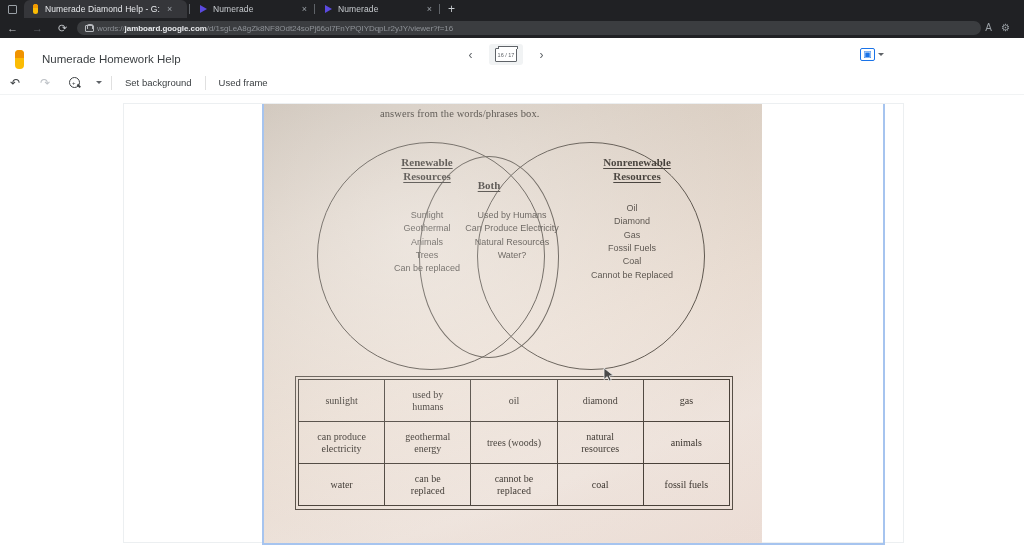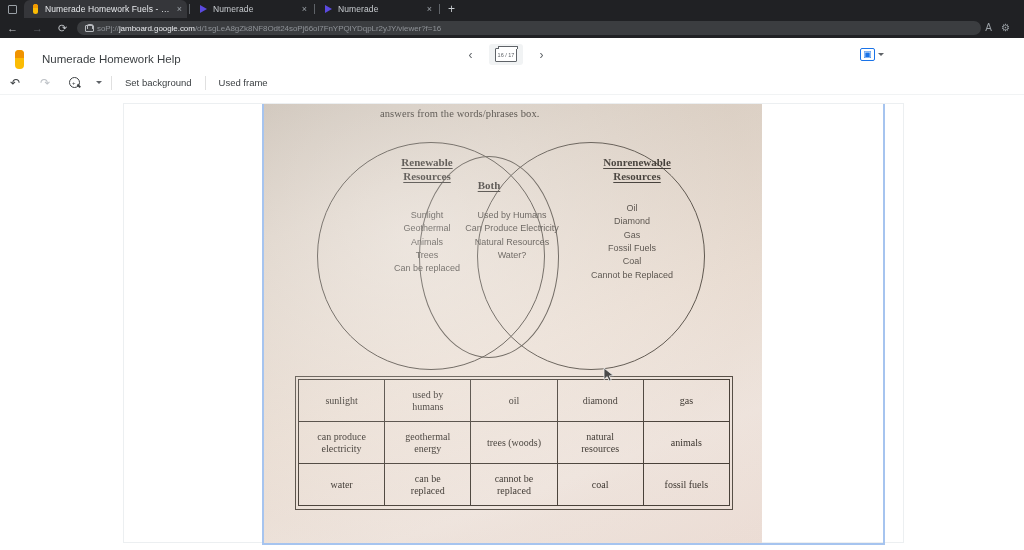--- a/index.html
+++ b/index.html
@@ -86,21 +86,21 @@
     border: 1px solid #b6b9bd; border-radius: 1px;
   }
   .lock-icon::after {
     content: ""; position: absolute; left: 1.5px; top: 0; width: 4px; height: 4px;
     border: 1px solid #b6b9bd; border-bottom: none; border-radius: 2px 2px 0 0;
   }
   .url {
     font-size: 8px; color: #8e9297; white-space: nowrap; overflow: hidden;
     text-overflow: ellipsis; letter-spacing: -.05px;
   }
-  .url b { color: #e8eaed; font-weight: 400; }
+  .url b { color: #e8eaed; font-weight: 700; }
   .omni-right { display: flex; align-items: center; gap: 9px; padding-right: 14px; }
   .omni-ico { color: #9aa0a6; font-size: 10px; line-height: 1; }
 
   
   .jam-header {
     position: absolute; left: 0; top: 38px; width: 1024px; height: 42px;
     background: #ffffff; border-bottom: 1px solid #e8eaed;
     display: flex; align-items: center;
   }
   .jam-logo {
@@ -298,21 +298,21 @@
 
   <div class="browser-chrome">
 
     <div class="tabstrip">
       <div class="win-icon">
           <div class="sq"></div>
         </div>
 
       <div class="tab active" style="width:163px">
         <span class="tab-fav fav-jam"></span>
-        <span class="tab-title">Numerade Homework Fuels - G:</span>
+        <span class="tab-title">Numerade Diamond Help - G:</span>
         <span class="tab-close">×</span>
       </div>
       <div class="tab-sep"></div>
 
       <div class="tab" style="width:120px">
         <span class="tab-fav fav-num"></span>
         <span class="tab-title">Numerade</span>
         <span class="tab-close" style="margin-left:auto">×</span>
       </div>
       <div class="tab-sep"></div>
@@ -327,21 +327,21 @@
       <div class="newtab">+</div>
     </div>
 
     <div class="toolbar-row">
       <div class="nav-btn">←</div>
       <div class="nav-btn dim">→</div>
       <div class="nav-btn">⟳</div>
 
       <div class="omnibox">
         <span class="lock-icon"></span>
-        <span class="url"><span>soPj://</span><b>jamboard.google.com</b><span>/d/1sgLeA8gZk8NF8Odt24soPj66ol7FnYPQIYDqpLr2yJY/viewer?f=16</span></span>
+        <span class="url"><span>words://</span><b>jamboard.google.com</b><span>/d/1sgLeA8gZk8NF8Odt24soPj66ol7FnYPQIYDqpLr2yJY/viewer?f=16</span></span>
       </div>
 
       <div class="omni-right">
         <span class="omni-ico">A</span>
         <span class="omni-ico">⚙</span>
       </div>
     </div>
   </div>
 
   <div class="jam-header">

